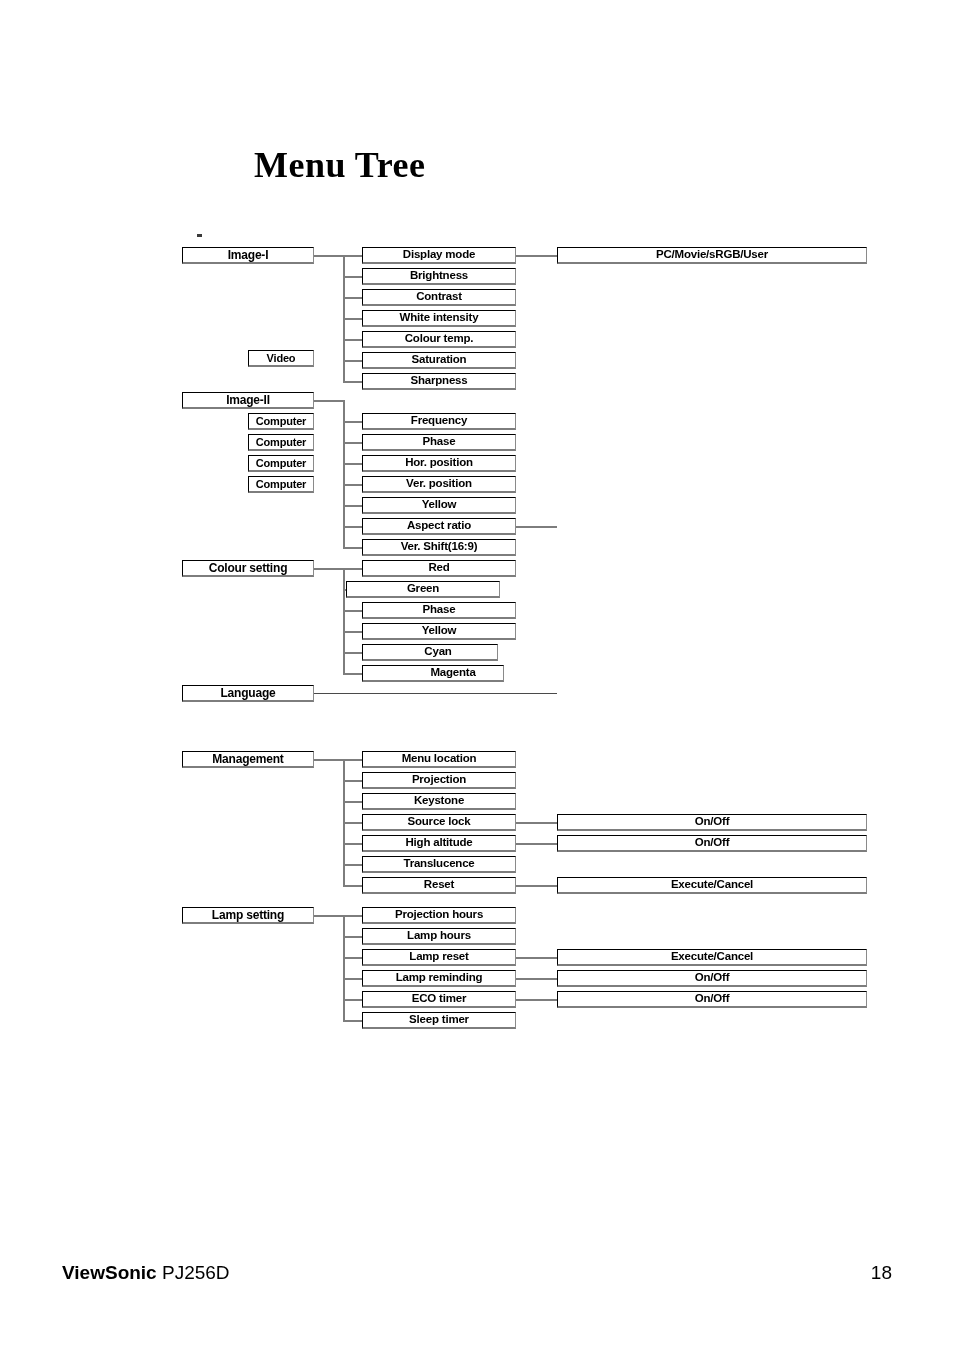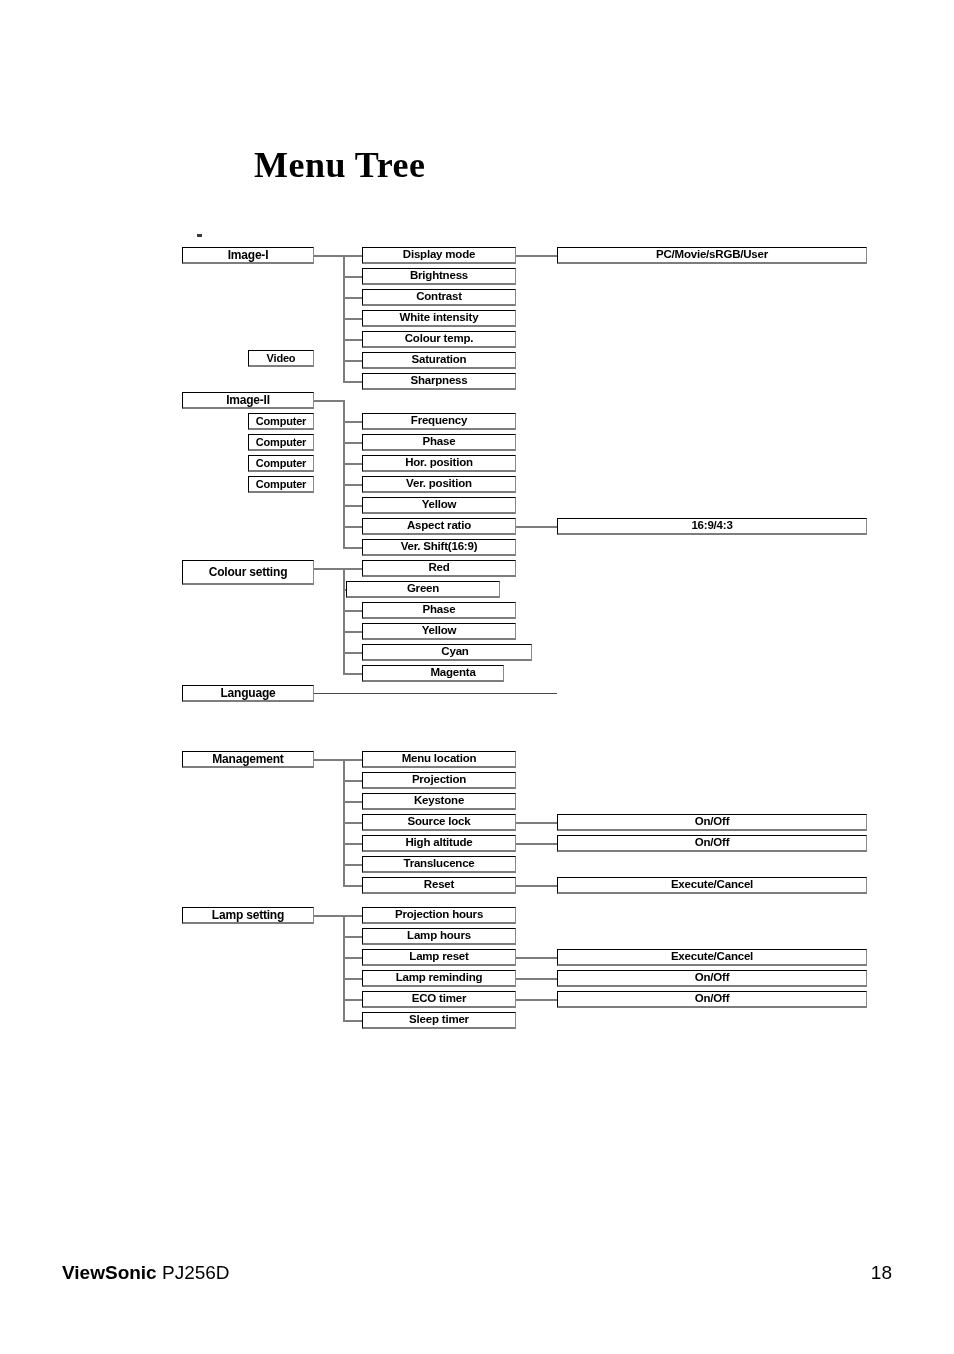--- a/index.html
+++ b/index.html
@@ -173,39 +173,38 @@
 
     <div class="node" style="left:362px; top:413px; width:154px; height:17px;">Frequency</div>
     <div class="node" style="left:362px; top:434px; width:154px; height:17px;">Phase</div>
     <div class="node" style="left:362px; top:455px; width:154px; height:17px;">Hor. position</div>
     <div class="node" style="left:362px; top:476px; width:154px; height:17px;">Ver. position</div>
     <div class="node" style="left:362px; top:497px; width:154px; height:17px;">Yellow</div>
     <div class="node" style="left:362px; top:518px; width:154px; height:17px;">Aspect ratio</div>
     <div class="node" style="left:362px; top:539px; width:154px; height:17px;">Ver. Shift(16:9)</div>
 
     <div class="hline" style="left:516px; top:526px; width:41px;"></div>
-    <div class="node value" style="left:557px; top:518px; width:310px; height:17px;">16:9/4:3</div>
-
-    <div class="node level1" style="left:182px; top:560px; width:132px; height:25px;">Colour setting</div>
+
+    <div class="node level1" style="left:182px; top:560px; width:132px; height:17px;">Colour setting</div>
 
     <div class="hline" style="left:314px; top:568px; width:29px;"></div>
     <div class="vline" style="left:343px; top:568px; height:105px;"></div>
 
     <div class="hline" style="left:343px; top:568px; width:19px;"></div>
     <div class="hline" style="left:343px; top:589px; width:19px;"></div>
     <div class="hline" style="left:343px; top:610px; width:19px;"></div>
     <div class="hline" style="left:343px; top:631px; width:19px;"></div>
     <div class="hline" style="left:343px; top:652px; width:19px;"></div>
     <div class="hline" style="left:343px; top:673px; width:19px;"></div>
 
     <div class="node" style="left:362px; top:560px; width:154px; height:17px;">Red</div>
     <div class="node" style="left:346px; top:581px; width:154px; height:17px;">Green</div>
     <div class="node" style="left:362px; top:602px; width:154px; height:17px;">Phase</div>
     <div class="node" style="left:362px; top:623px; width:154px; height:17px;">Yellow</div>
-    <div class="node" style="left:362px; top:644px; width:170px; height:17px;padding-left:16px;">Cyan</div>
+    <div class="node" style="left:362px; top:644px; width:136px; height:17px;padding-left:16px;">Cyan</div>
     <div class="node" style="left:362px; top:665px; width:142px; height:17px;padding-left:40px;">Magenta</div>
 
     <div class="node level1" style="left:182px; top:685px; width:132px; height:17px;">Language</div>
 
     <div class="hline thin" style="left:314px; top:693px; width:243px;"></div>
 
 
     <div class="node level1" style="left:182px; top:751px; width:132px; height:17px;">Management</div>
 
     <div class="hline" style="left:314px; top:759px; width:29px;"></div>

